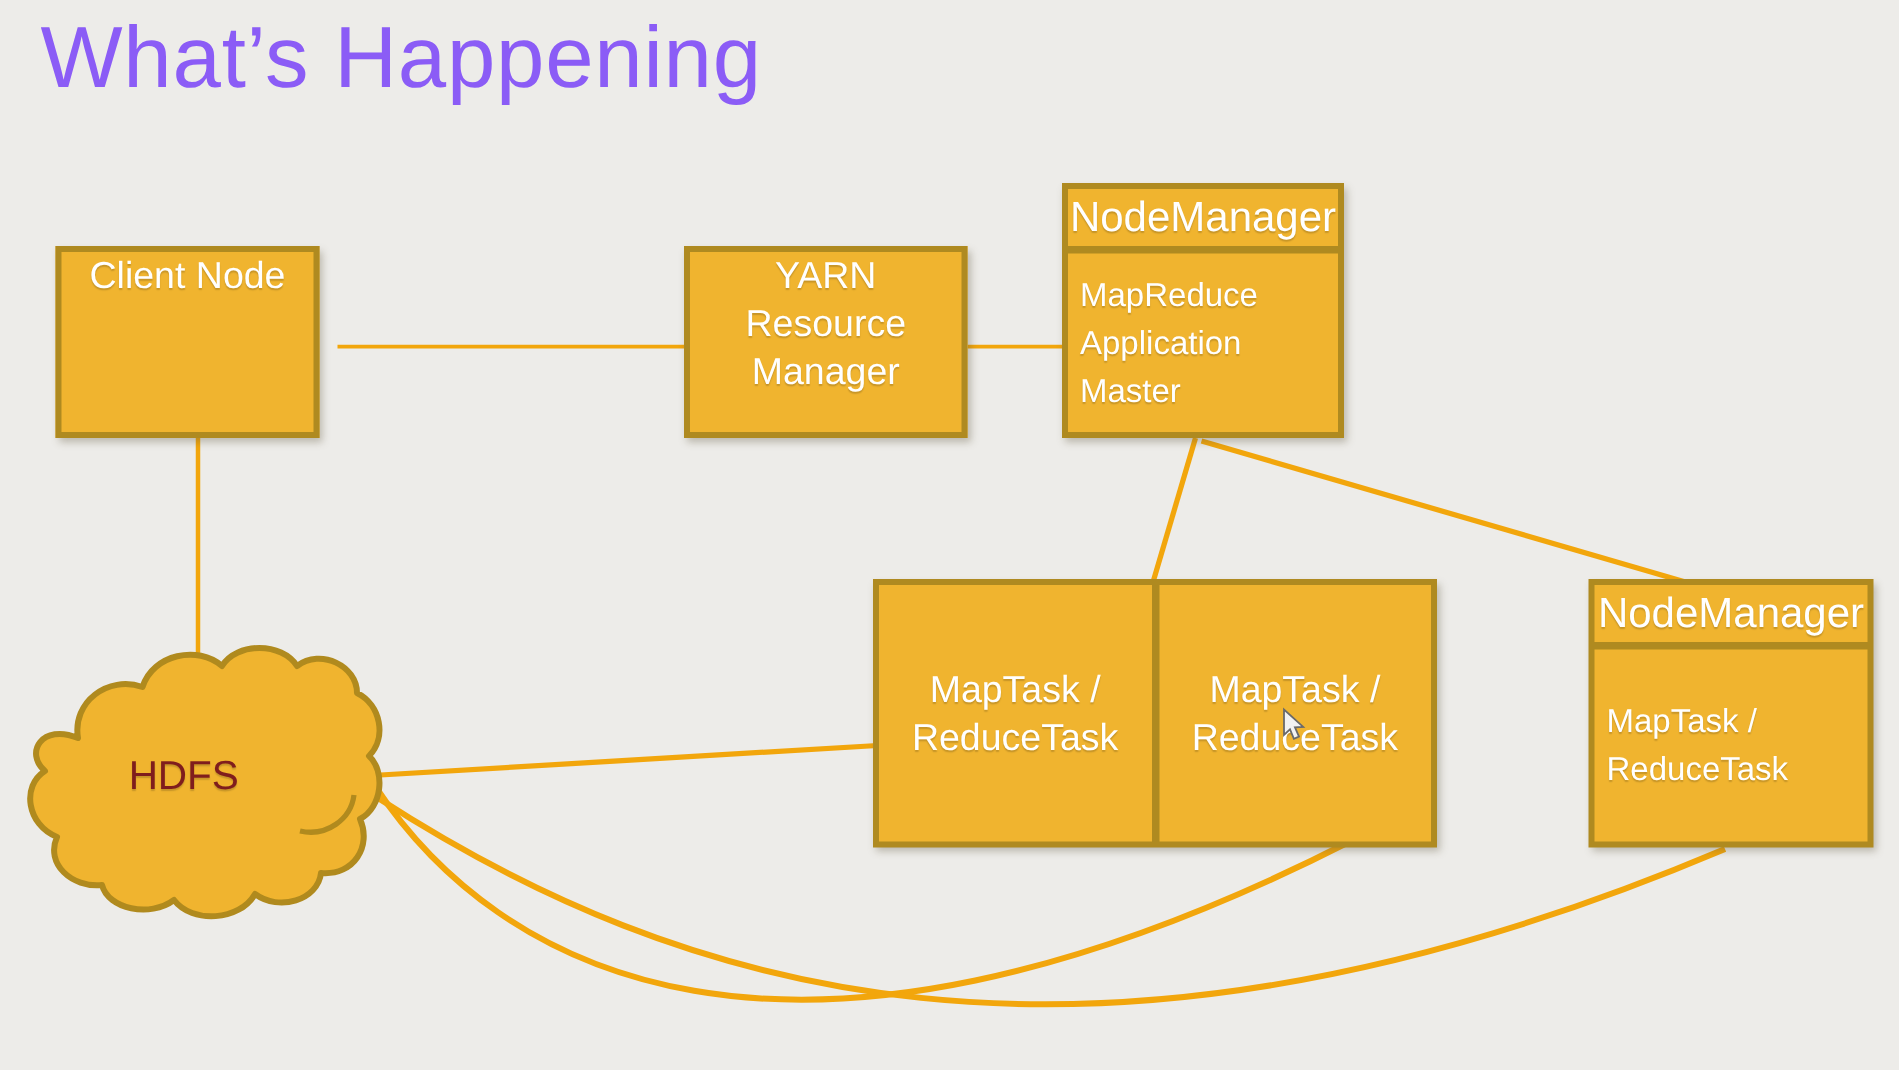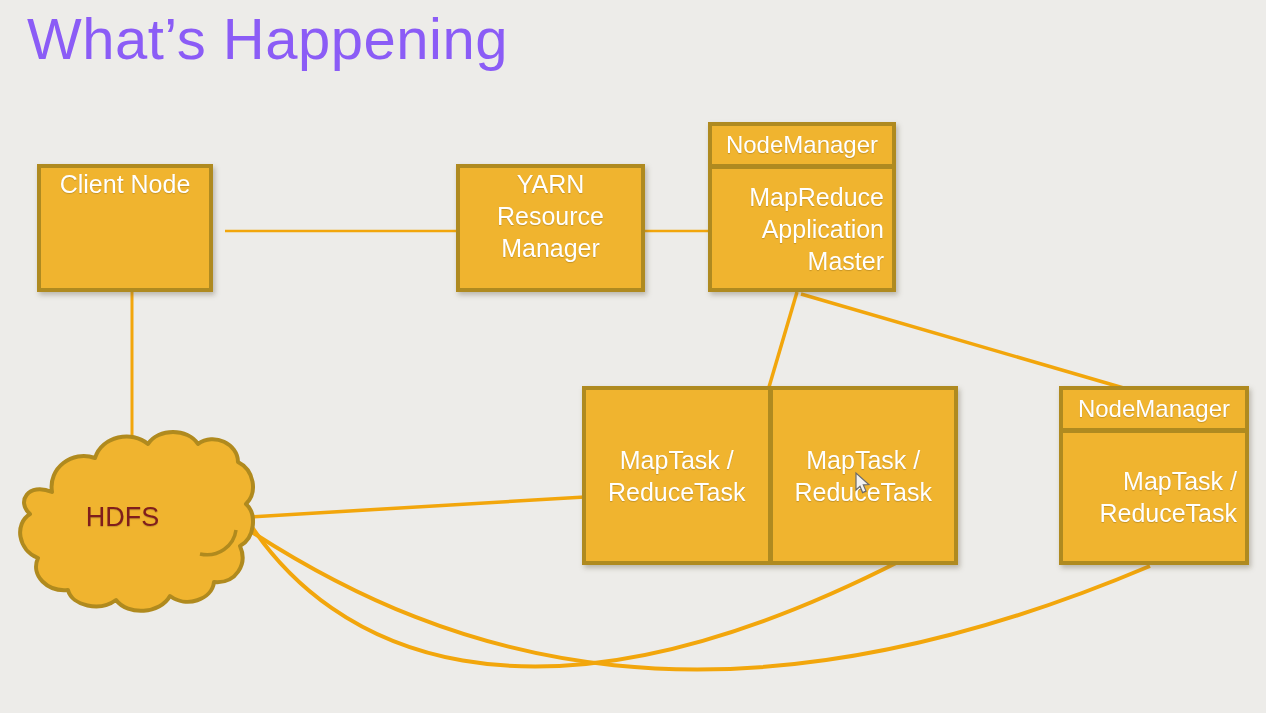--- a/index.html
+++ b/index.html
@@ -36,26 +36,26 @@
     position:absolute;z-index:2;
     background:#af8a20;
     padding:4px;box-sizing:border-box;
     display:flex;flex-direction:column;gap:5px;
     box-shadow:2px 3px 5px rgba(95,85,60,0.35);
     color:#fff;text-shadow:0 1px 1px rgba(0,0,0,0.18);
   }
   .titled-box .bar{
     background:#f0b42f;height:38px;flex:0 0 auto;
     display:flex;align-items:center;justify-content:center;
-    font-size:24px;
+    font-size:28px;
   }
   .titled-box .content{
     background:#f0b42f;flex:1;
     display:flex;align-items:center;justify-content:center;
-    text-align:right;font-size:25px;line-height:32px;
+    text-align:left;font-size:22px;line-height:32px;
     padding:0 8px;
   }
   .titled-box .cells{flex:1;display:flex;gap:5px;}
   .titled-box .cell{
     flex:1;background:#f0b42f;
     display:flex;align-items:center;justify-content:center;
     text-align:center;font-size:25px;line-height:32px;
     padding:0 14px;
   }
 

